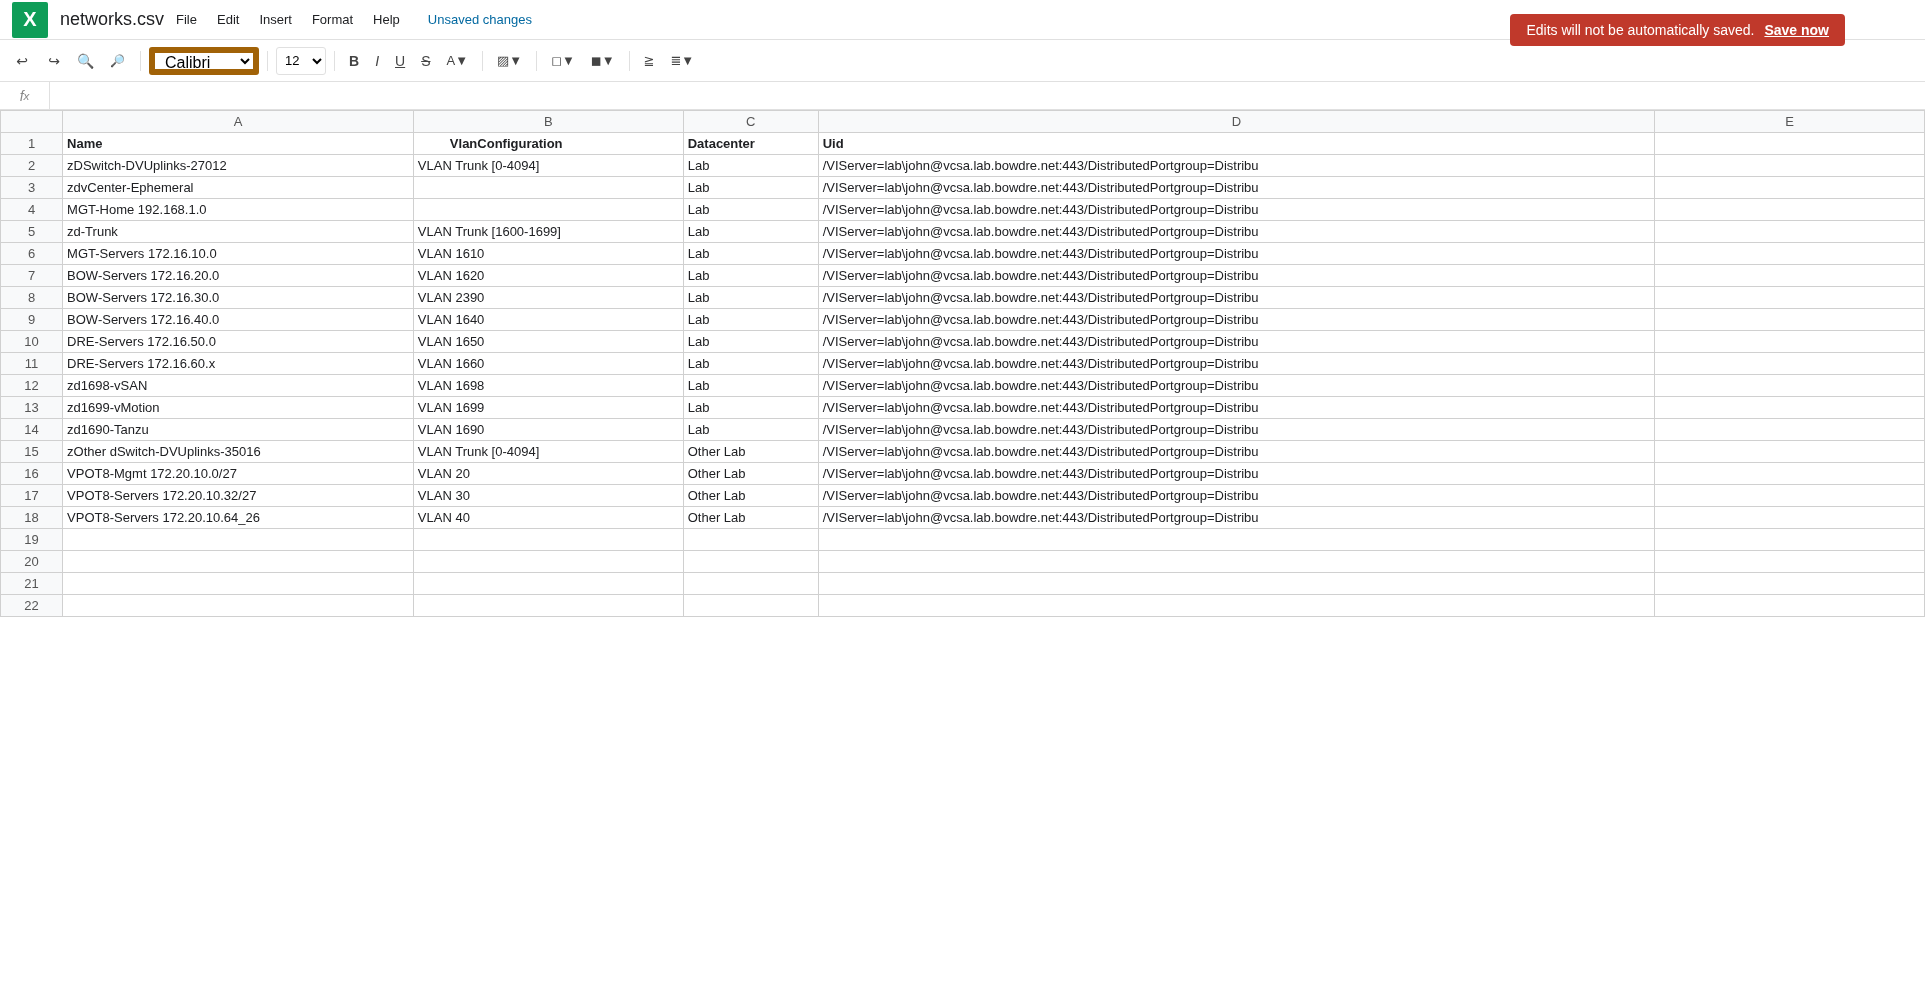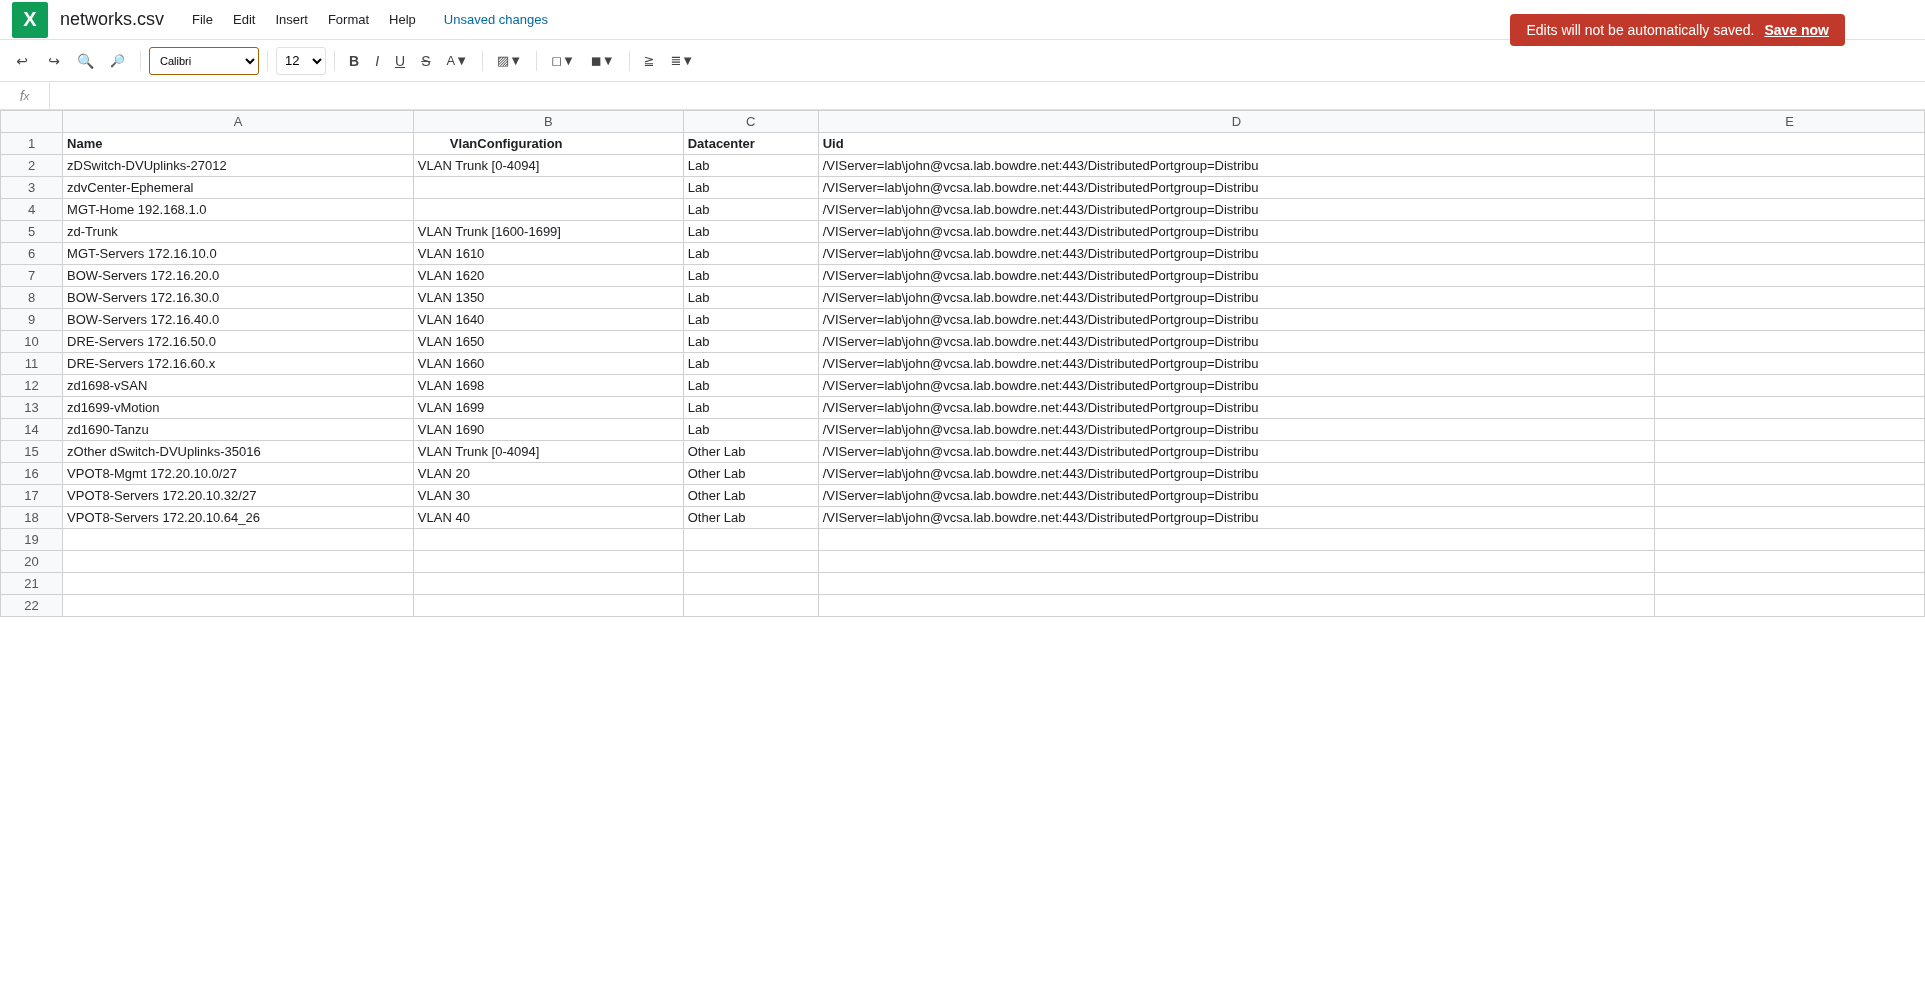--- a/index.html
+++ b/index.html
@@ -23,21 +23,21 @@
       font-weight: bold;
       display: flex; align-items: center; justify-content: center;
       border-radius: 2px;
       margin-right: 12px;
       flex-shrink: 0;
     }
     #file-title {
       font-size: 18px;
       color: #202124;
       font-weight: normal;
-      margin-right: 20px;
+      margin-right: 4px;
     }
     #menu-bar {
       display: flex;
       align-items: center;
       gap: 4px;
     }
     .menu-item {
       padding: 4px 8px;
       cursor: pointer;
       border-radius: 3px;
@@ -89,24 +89,24 @@
       border: none;
       background: transparent;
     }
     .toolbar-separator {
       width: 1px; height: 20px;
       background: #e0e0e0;
       margin: 0 4px;
     }
     #font-select {
       width: 110px; height: 28px;
-      border: 1px solid #a16207;
+      border: 6px solid #a16207;
       border-radius: 3px;
       padding: 0 6px;
-      font-size: 11px;
+      font-size: 16px;
       cursor: pointer;
       background: #fff;
     }
     #font-size-select {
       width: 50px; height: 28px;
       border: 1px solid #e0e0e0;
       border-radius: 3px;
       padding: 0 4px;
       font-size: 13px;
       cursor: pointer;
@@ -334,21 +334,21 @@
           <td class="row-num">7</td>
           <td class="cell col-a">BOW-Servers 172.16.20.0</td>
           <td class="cell col-b">VLAN 1620</td>
           <td class="cell col-c">Lab</td>
           <td class="cell col-d">/VIServer=lab\john@vcsa.lab.bowdre.net:443/DistributedPortgroup=Distribu</td>
           <td class="cell col-e"></td>
         </tr>
         <tr>
           <td class="row-num">8</td>
           <td class="cell col-a">BOW-Servers 172.16.30.0</td>
-          <td class="cell col-b">VLAN 1350</td>
+          <td class="cell col-b">VLAN 2390</td>
           <td class="cell col-c">Lab</td>
           <td class="cell col-d">/VIServer=lab\john@vcsa.lab.bowdre.net:443/DistributedPortgroup=Distribu</td>
           <td class="cell col-e"></td>
         </tr>
         <tr>
           <td class="row-num">9</td>
           <td class="cell col-a">BOW-Servers 172.16.40.0</td>
           <td class="cell col-b">VLAN 1640</td>
           <td class="cell col-c">Lab</td>
           <td class="cell col-d">/VIServer=lab\john@vcsa.lab.bowdre.net:443/DistributedPortgroup=Distribu</td>

